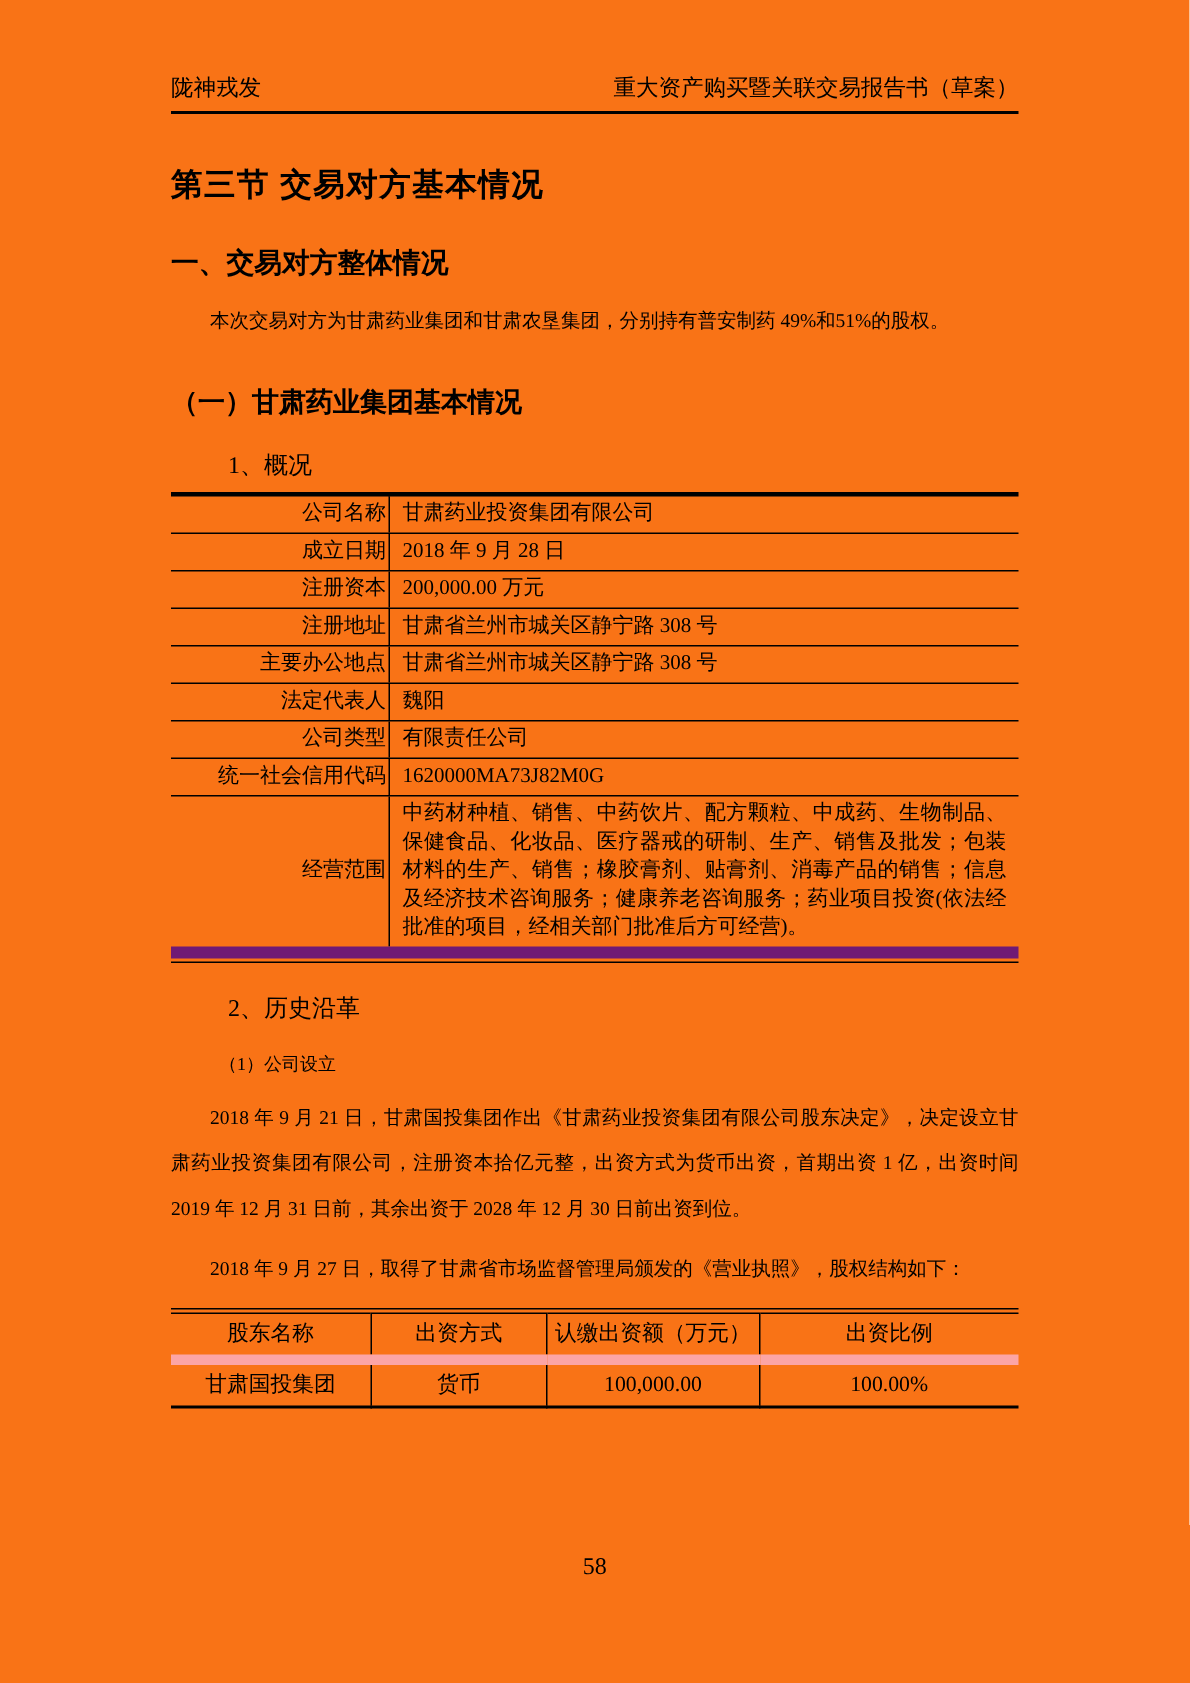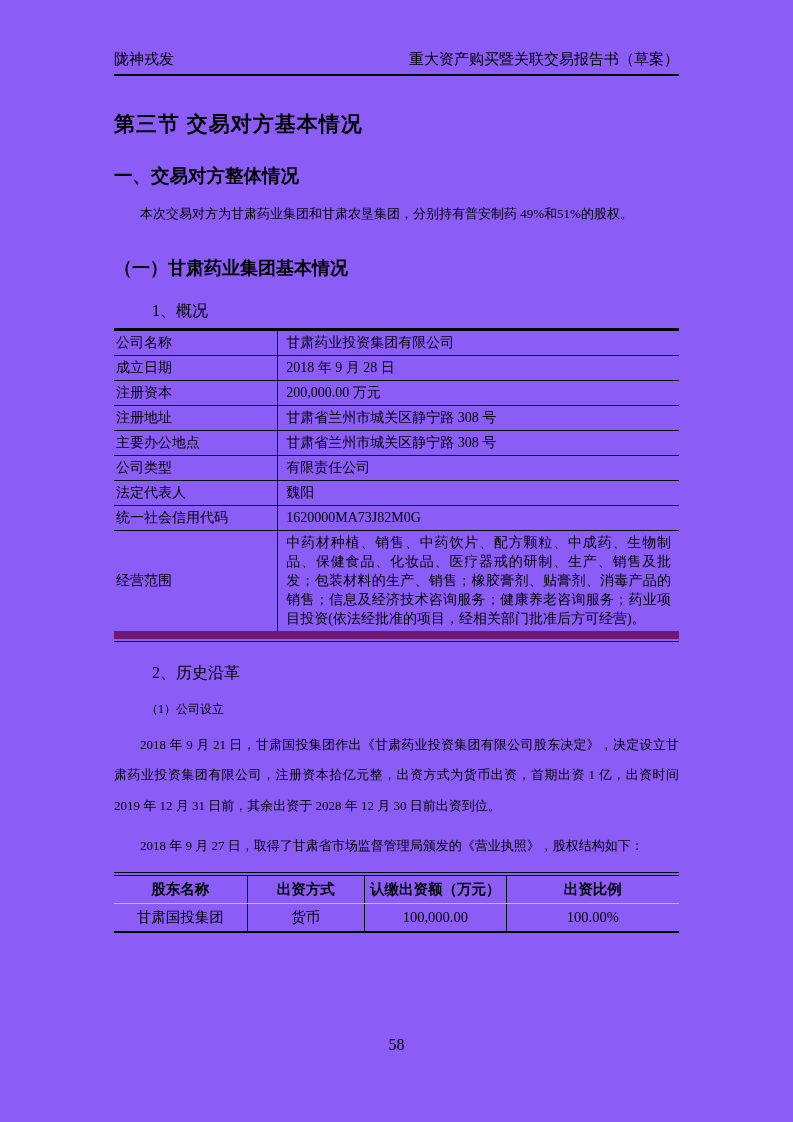--- a/index.html
+++ b/index.html
@@ -1,20 +1,20 @@
 <!DOCTYPE html>
 <html lang="zh"><head>
 <meta charset="utf-8">
 <style>
   html,body { margin:0; padding:0; background:#ffffff; }
   .page {
     position:relative;
     width:793px; height:1122px;
     margin:0 auto;
-    background:#8b5cf6;
+    background:#f97316;
     color:#000000;
     font-family:"Liberation Serif","DejaVu Serif",serif;
     overflow:hidden;
     box-sizing:border-box;
   }
   .header {
     margin:0 114px;
     padding-top:50px;
     padding-bottom:5px;
     border-bottom:2px solid #000;
@@ -72,40 +72,40 @@
     border-top:3px solid #000;
     font-size:14px;
     table-layout:fixed;
   }
   .t1 td {
     border-bottom:1px solid #000;
     padding:2.5px 8px;
     line-height:19px;
     vertical-align:middle;
   }
-  .t1 td.lbl { width:25%; text-align:left; padding-left:2px; padding-right:20px; }
+  .t1 td.lbl { width:25%; text-align:right; padding-left:2px; padding-right:2px; }
   .t1 td.val { border-left:1px solid #000; text-align:left; text-align:justify; }
   .t1 tr:last-child td { border-bottom:8px solid #701a75;margin-top:19px; }
   
   .t2wrap { margin-top:10px; border-top:1px solid #000; padding-top:2px; }
   .t2 {
     width:100%;
     border-collapse:collapse;
     border-top:1px solid #000;
     border-bottom:2.5px solid #000;
     font-size:14.5px;
     table-layout:fixed;
   }
   .t2 th, .t2 td {
     padding:4px 4px;
     line-height:19px;
     text-align:center;
     vertical-align:middle;
   }
-  .t2 th { font-weight:bold; border-bottom:1px solid #fca5a5; }
+  .t2 th { font-weight:normal; border-bottom:7px solid #fca5a5; }
   .t2 th + th, .t2 td + td { border-left:1px solid #000; }
   .t2 .c1 { width:23.5%; }
   .t2 .c2 { width:20.5%; }
   .t2 .c3 { width:25%; }
   .t2 .c4 { width:31%; }
   .footer {
     position:absolute;
     top:1036px;
     left:0; right:0;
     text-align:center;
@@ -152,26 +152,26 @@
         </tr>
         <tr>
           <td class="lbl">注册地址</td>
           <td class="val">甘肃省兰州市城关区静宁路 308 号</td>
         </tr>
         <tr>
           <td class="lbl">主要办公地点</td>
           <td class="val">甘肃省兰州市城关区静宁路 308 号</td>
         </tr>
         <tr>
+          <td class="lbl">法定代表人</td>
+          <td class="val">魏阳</td>
+        </tr>
+        <tr>
           <td class="lbl">公司类型</td>
           <td class="val">有限责任公司</td>
-        </tr>
-        <tr>
-          <td class="lbl">法定代表人</td>
-          <td class="val">魏阳</td>
         </tr>
         <tr>
           <td class="lbl">统一社会信用代码</td>
           <td class="val">1620000MA73J82M0G</td>
         </tr>
         <tr>
           <td class="lbl">经营范围</td>
           <td class="val">中药材种植、销售、中药饮片、配方颗粒、中成药、生物制品、保健食品、化妆品、医疗器戒的研制、生产、销售及批发；包装材料的生产、销售；橡胶膏剂、贴膏剂、消毒产品的销售；信息及经济技术咨询服务；健康养老咨询服务；药业项目投资(依法经批准的项目，经相关部门批准后方可经营)。</td>
         </tr>
       </tbody>

